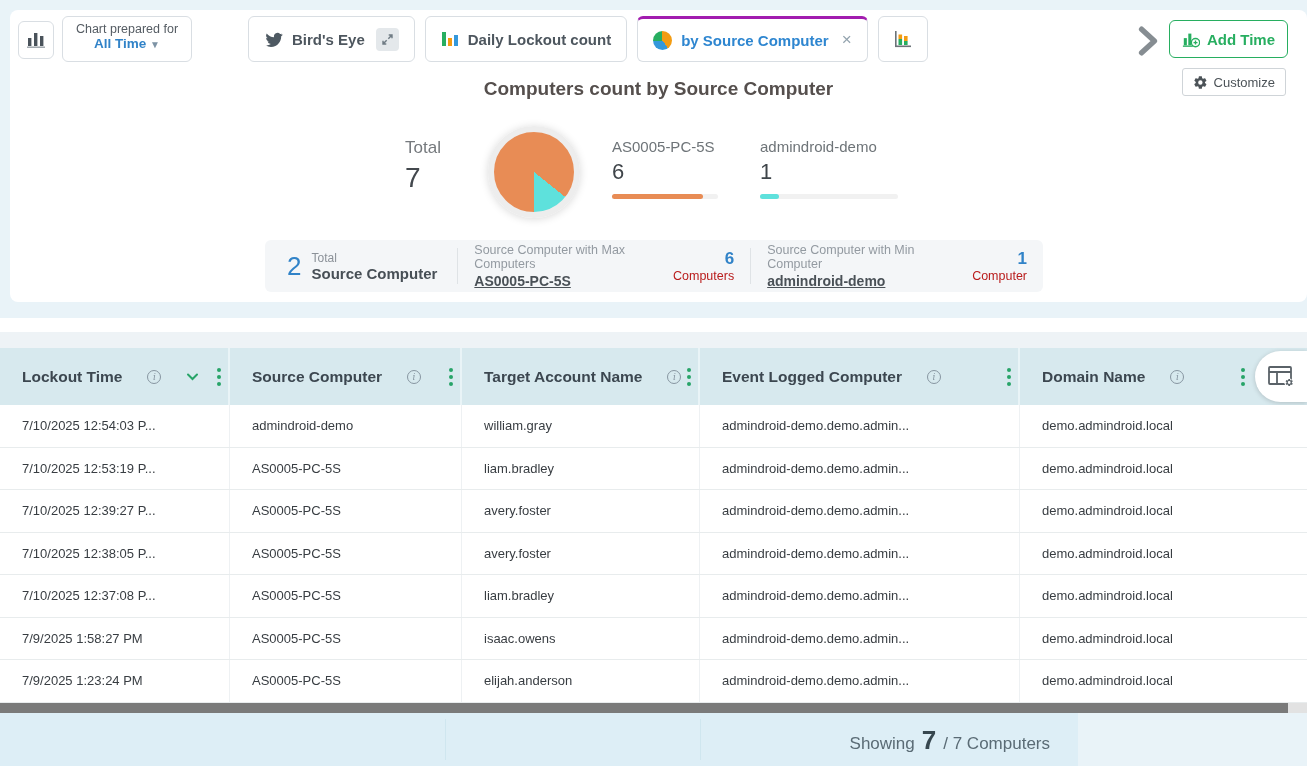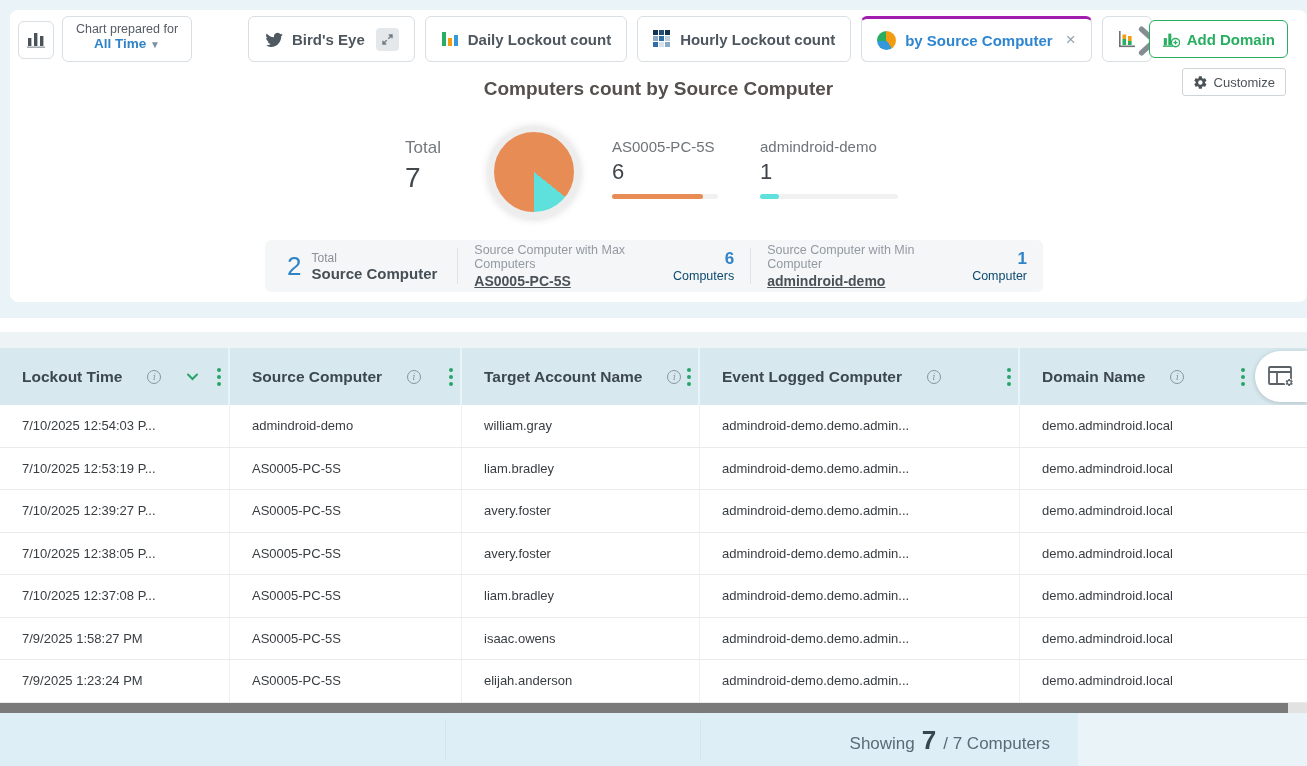--- a/index.html
+++ b/index.html
@@ -68,21 +68,21 @@
   .s1 { display:flex; align-items:center; gap:10px; padding:0 20px 0 22px; }
   .s1 .num { font-size:26px; color:#3183c8; }
   .s1 .lab1 { font-size:12px; color:#8b9198; }
   .s1 .lab2 { font-size:15px; font-weight:bold; color:#474f56; }
   .sx { flex:1; display:flex; align-items:center; padding:0 16px; }
   .sx .left .slab { font-size:12.5px; color:#939aa1; }
   .sx .left .slink { font-size:14px; font-weight:bold; color:#4a5157;
     text-decoration:underline; margin-top:2px; cursor:pointer; display:inline-block; }
   .sx .right { margin-left:auto; text-align:right; }
   .sx .right .sval { font-size:17px; font-weight:bold; color:#3183c8; }
-  .sx .right .sunit { font-size:12.5px; color:#0c4a6e; }
+  .sx .right .sunit { font-size:12.5px; color:#b91c1c; }
 
   
   .band-white { position:absolute; left:0; top:318px; width:1307px; height:14px; background:#fff; }
   .band-grey  { position:absolute; left:0; top:332px; width:1307px; height:16px; background:#eef3f6; }
 
   
   .grid-head { position:absolute; left:0; top:348px; width:1307px; height:57px;
     background:#d7e9ee; display:grid; grid-template-columns:230px 232px 238px 320px 1fr; }
   .hcell { position:relative; display:flex; align-items:center; gap:25px;
     padding-left:22px; border-right:2px solid #e9f4f7; cursor:pointer; }
@@ -162,38 +162,20 @@
         <span>
           <svg width="18" height="18" viewBox="0 0 18 18">
               <rect x="1" y="2" width="4" height="14" fill="#27ae60"></rect>
               <rect x="7" y="8" width="4" height="8" fill="#f39c12"></rect>
               <rect x="13" y="5" width="4" height="11" fill="#3498db"></rect>
             </svg>
         </span>
         <span class="tlabel">Daily Lockout count</span>
       </div>
 
-      <div class="tab">
-        <span>
-          <svg width="18" height="18" viewBox="0 0 18 18">
-              <g>
-                <rect x="0" y="0" width="5" height="5" fill="#16324f"></rect>
-                <rect x="6" y="0" width="5" height="5" fill="#1f4e79"></rect>
-                <rect x="12" y="0" width="5" height="5" fill="#16324f"></rect>
-                <rect x="0" y="6" width="5" height="5" fill="#89a9c4"></rect>
-                <rect x="6" y="6" width="5" height="5" fill="#2f6da8"></rect>
-                <rect x="12" y="6" width="5" height="5" fill="#bcd0e0"></rect>
-                <rect x="0" y="12" width="5" height="5" fill="#2f6da8"></rect>
-                <rect x="6" y="12" width="5" height="5" fill="#d5e2ec"></rect>
-                <rect x="12" y="12" width="5" height="5" fill="#89a9c4"></rect>
-              </g>
-            </svg>
-        </span>
-        <span class="tlabel">Hourly Lockout count</span>
-      </div>
 
       <div class="tab active">
         <span style="width:19px;height:19px;border-radius:50%;background:conic-gradient(#f39c12 0 145deg,#3498db 145deg 265deg,#27ae60 265deg 360deg);"></span>
         <span class="tlabel">by Source Computer</span>
         <span class="close-x">×</span>
       </div>
 
       <div class="tab partial">
         <span>
           <svg width="20" height="20" viewBox="0 0 20 20">
@@ -217,21 +199,21 @@
     <div class="add-chart">
       <span>
         <svg width="18" height="18" viewBox="0 0 20 20">
             <rect x="2" y="9" width="3.4" height="8" fill="#27ae60"></rect>
             <rect x="7" y="4" width="3.4" height="13" fill="#27ae60"></rect>
             <rect x="1" y="17.2" width="11" height="1.5" fill="#27ae60"></rect>
             <circle cx="15" cy="14" r="4.6" fill="#fff" stroke="#27ae60" stroke-width="1.5"></circle>
             <path d="M15 11.8v4.4M12.8 14h4.4" stroke="#27ae60" stroke-width="1.5"></path>
           </svg>
       </span>
-      <span>Add Domain</span>
+      <span>Add Time</span>
     </div>
 
     <div class="chart-title">Computers count by Source Computer</div>
 
     <div class="customize">
       <span>
         <svg width="15" height="15" viewBox="0 0 24 24">
             <path fill="#4c5358" d="M19.14,12.94a7.49,7.49,0,0,0,.05-.94,7.49,7.49,0,0,0-.05-.94l2.11-1.65a.5.5,0,0,0,.12-.64l-2-3.46a.5.5,0,0,0-.61-.22l-2.49,1a7.68,7.68,0,0,0-1.62-.94l-.38-2.65A.5.5,0,0,0,13.78,2H9.78a.5.5,0,0,0-.49.42L8.91,5.07a7.68,7.68,0,0,0-1.62.94l-2.49-1a.5.5,0,0,0-.61.22l-2,3.46a.5.5,0,0,0,.12.64L4.42,11a7.49,7.49,0,0,0-.05.94,7.49,7.49,0,0,0,.05.94L2.31,14.55a.5.5,0,0,0-.12.64l2,3.46a.5.5,0,0,0,.61.22l2.49-1a7.68,7.68,0,0,0,1.62.94l.38,2.65a.5.5,0,0,0,.49.42h4a.5.5,0,0,0,.49-.42l.38-2.65a7.68,7.68,0,0,0,1.62-.94l2.49,1a.5.5,0,0,0,.61-.22l2-3.46a.5.5,0,0,0-.12-.64ZM11.78,15.5a3.5,3.5,0,1,1,3.5-3.5A3.5,3.5,0,0,1,11.78,15.5Z"></path>
           </svg>
       </span>

